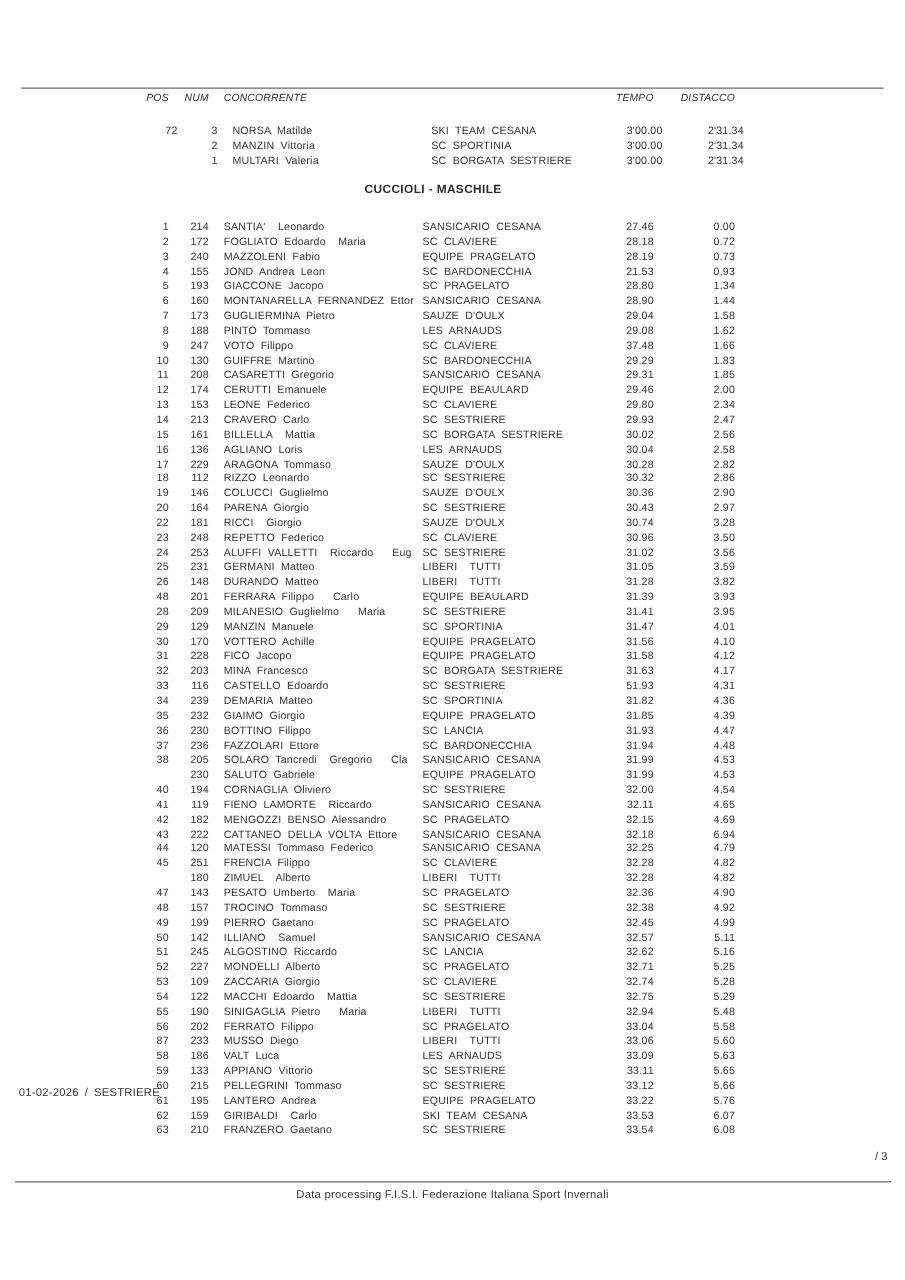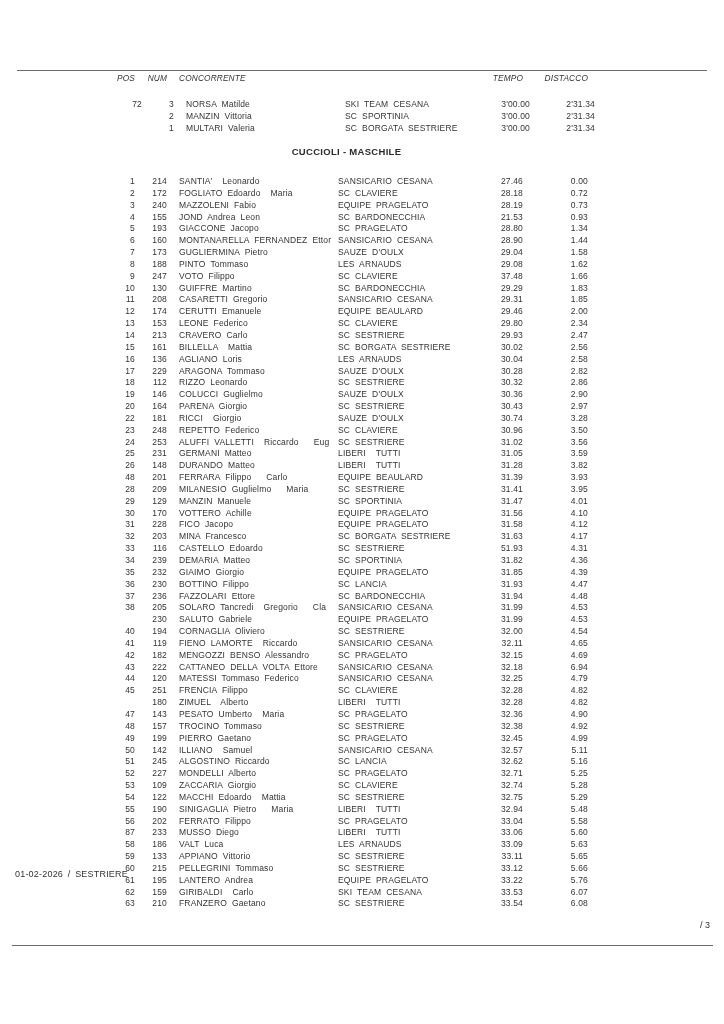--- a/index.html
+++ b/index.html
@@ -640,14 +640,15 @@
     <span class="c-dist">6.08</span>
   </div>
     </div>
 
   <div class="footer-date">01-02-2026  /  SESTRIERE</div>
 
   <div class="footer-page">/ 3</div>
 
   <div class="rule bottom-rule"></div>
 
+  <div class="footer-credit">Data processing F.I.S.I. Federazione Italiana Sport Invernali</div>
 
 </div>
 
 </body></html>

